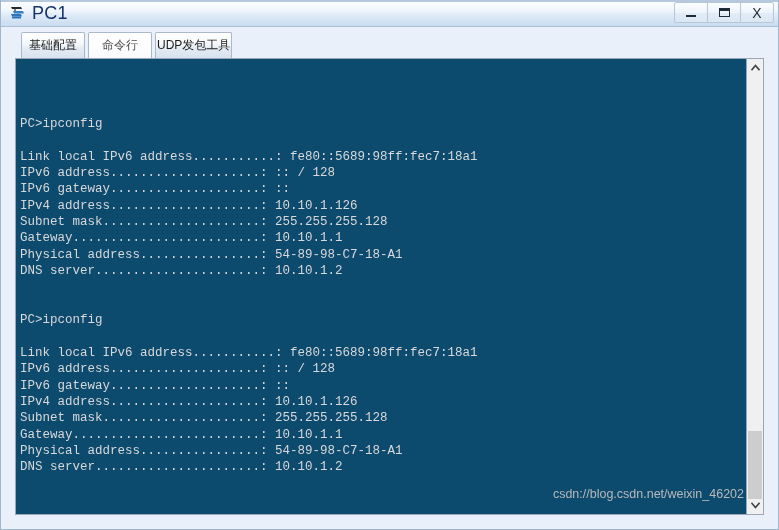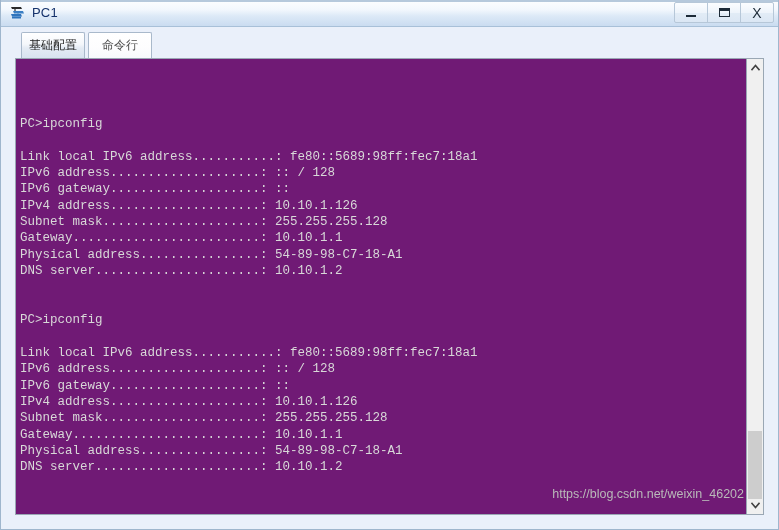--- a/index.html
+++ b/index.html
@@ -50,21 +50,21 @@
   .app-icon {
     width: 18px;
     height: 18px;
     position: relative;
     flex: 0 0 18px;
     margin-right: 5px;
   }
   .app-icon svg { display: block; }
   .title-text {
     font-family: "Liberation Sans", sans-serif;
-    font-size: 13px;
+    font-size: 18px;
     color: #15326b;
     letter-spacing: 0.2px;
     line-height: 16px;
   }
 
   
   .win-buttons {
     position: absolute;
     right: 4px;
     top: 2px;
@@ -149,21 +149,21 @@
     flex: 1 1 auto;
     margin: 0 14px 14px 14px;
     border: 1px solid #9aa7b4;
     background: #000000;
     display: flex;
     position: relative;
     overflow: hidden;
   }
   .terminal {
     flex: 1 1 auto;
-    background: #701a75;
+    background: #0c4a6e;
     color: #d8d8d8;
     font-family: "Liberation Mono", "DejaVu Sans Mono", monospace;
     font-size: 12.5px;
     line-height: 16.35px;
     padding: 8px 0 0 4px;
     box-sizing: border-box;
     white-space: pre;
     overflow: hidden;
     position: relative;
   }
@@ -248,28 +248,31 @@
     </div>
   </div>
 
   <div class="tabstrip">
     <div class="tab">
       <span>基础配置</span>
     </div>
     <div class="tab active">
       <span>命令行</span>
     </div>
+    <div class="tab">
+      <span>UDP发包工具</span>
+    </div>
   </div>
 
   <div class="terminal-wrap">
 
     <div class="terminal">
       <div id="term-lines"><div class="term-line"></div><div class="term-line">PC&gt;ipconfig</div><div class="term-line"></div><div class="term-line">Link local IPv6 address...........: fe80::5689:98ff:fec7:18a1</div><div class="term-line">IPv6 address....................: :: / 128</div><div class="term-line">IPv6 gateway....................: ::</div><div class="term-line">IPv4 address....................: 10.10.1.126</div><div class="term-line">Subnet mask.....................: 255.255.255.128</div><div class="term-line">Gateway.........................: 10.10.1.1</div><div class="term-line">Physical address................: 54-89-98-C7-18-A1</div><div class="term-line">DNS server......................: 10.10.1.2</div><div class="term-line"></div><div class="term-line"></div><div class="term-line">PC&gt;ipconfig</div><div class="term-line"></div><div class="term-line">Link local IPv6 address...........: fe80::5689:98ff:fec7:18a1</div><div class="term-line">IPv6 address....................: :: / 128</div><div class="term-line">IPv6 gateway....................: ::</div><div class="term-line">IPv4 address....................: 10.10.1.126</div><div class="term-line">Subnet mask.....................: 255.255.255.128</div><div class="term-line">Gateway.........................: 10.10.1.1</div><div class="term-line">Physical address................: 54-89-98-C7-18-A1</div><div class="term-line">DNS server......................: 10.10.1.2</div><div class="term-line"></div><div class="term-line"></div><div class="term-line"></div></div>
       
-      <div class="watermark">https://blog.csdn.net/weixin_46202</div>
+      <div class="watermark">csdn://blog.csdn.net/weixin_46202</div>
     </div>
 
     <div class="scrollbar">
       <div class="sb-arrow">
         <svg width="9" height="7" viewBox="0 0 9 7">
           <path d="M1 5.5 L4.5 1.5 L8 5.5" stroke="#404040" stroke-width="1.6" fill="none" stroke-linecap="square"></path>
         </svg>
       </div>
       <div class="sb-track">
         <div class="sb-thumb" id="sb-thumb" style="top: 355px; height: 68px;"></div>

